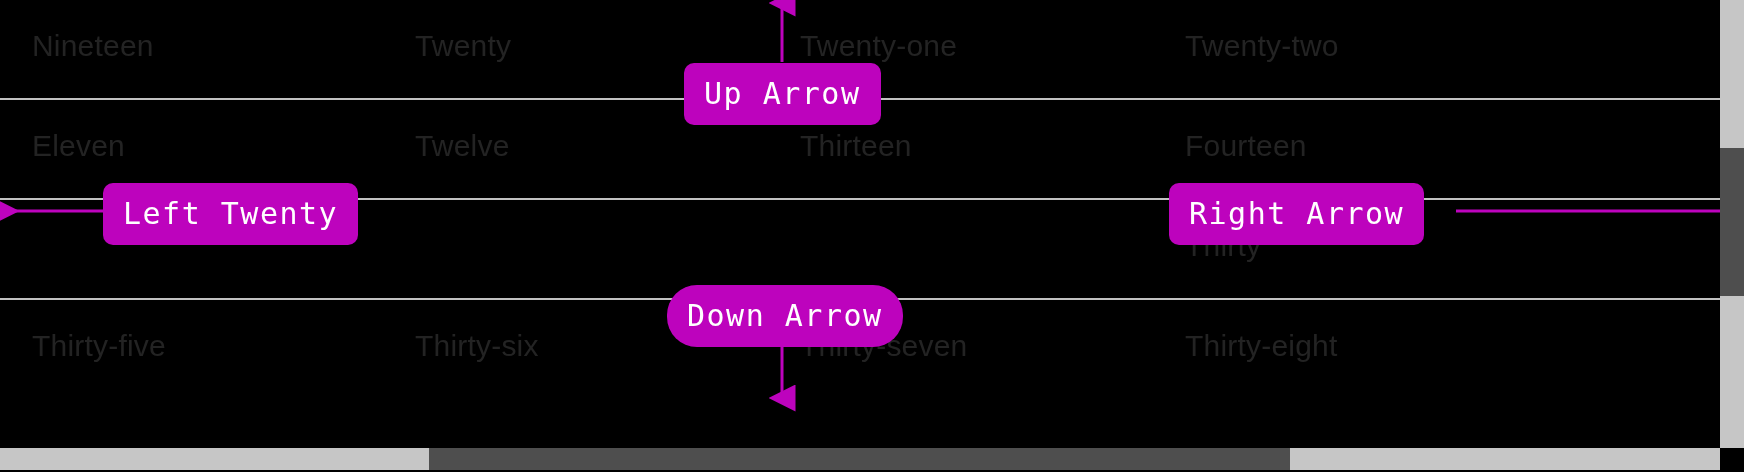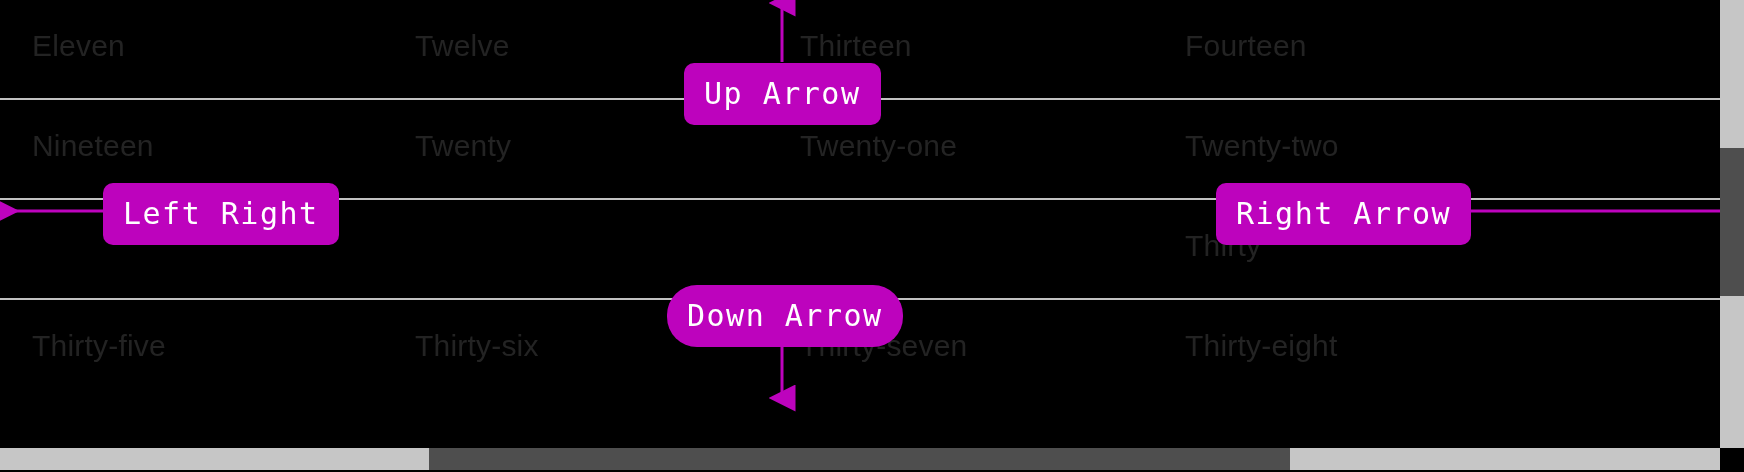--- a/index.html
+++ b/index.html
@@ -88,21 +88,21 @@
     line-height: 1;
     padding: 16px 20px;
     border-radius: 10px;
     white-space: nowrap;
     letter-spacing: 1.5px;
     box-sizing: border-box;
   }
 
   #badge-up    { left: 684px;  top: 63px;  }
   #badge-left  { left: 103px;  top: 183px; }
-  #badge-right { left: 1216px; top: 183px; }
+  #badge-right { left: 1169px; top: 183px; }
   #badge-down  { left: 667px;  top: 285px; border-radius: 30px; }
 
   
   #vscrollbar {
     position: absolute;
     right: 0;
     top: 0;
     width: 24px;
     height: 448px;
     background: #c6c6c6;
@@ -140,36 +140,36 @@
     background: #000000;
   }
 </style>
 </head>
 <body>
 
 <div id="app">
 
   <div id="viewport">
     <div id="grid">
+
+      <div class="grid-row with-rule">
+        <div class="cell col0">Nineteen</div>
+        <div class="cell col1">Twenty</div>
+        <div class="cell col2">Twenty-one</div>
+        <div class="cell col3">Twenty-two</div>
+      </div>
 
       <div class="grid-row with-rule">
         <div class="cell col0">Eleven</div>
         <div class="cell col1">Twelve</div>
         <div class="cell col2">Thirteen</div>
         <div class="cell col3">Fourteen</div>
       </div>
 
       <div class="grid-row with-rule">
-        <div class="cell col0">Nineteen</div>
-        <div class="cell col1">Twenty</div>
-        <div class="cell col2">Twenty-one</div>
-        <div class="cell col3">Twenty-two</div>
-      </div>
-
-      <div class="grid-row with-rule">
         <div class="cell col3">Thirty</div>
       </div>
 
       <div class="grid-row">
         <div class="cell col0">Thirty-five</div>
         <div class="cell col1">Thirty-six</div>
         <div class="cell col2">Thirty-seven</div>
         <div class="cell col3">Thirty-eight</div>
       </div>
 
@@ -196,21 +196,21 @@
       <line x1="782" y1="62" x2="782" y2="3" stroke="#bd03bd" stroke-width="3" marker-end="url(#head-up)"></line>
 
       <line x1="782" y1="345" x2="782" y2="398" stroke="#bd03bd" stroke-width="3" marker-end="url(#head-down)"></line>
 
       <line x1="110" y1="211" x2="6" y2="211" stroke="#bd03bd" stroke-width="3" marker-end="url(#head-left)"></line>
 
       <line x1="1456" y1="211" x2="1740" y2="211" stroke="#bd03bd" stroke-width="3" marker-end="url(#head-right)"></line>
     </svg>
 
     <div class="arrow-badge" id="badge-up">Up Arrow</div>
-    <div class="arrow-badge" id="badge-left">Left Right</div>
+    <div class="arrow-badge" id="badge-left">Left Twenty</div>
     <div class="arrow-badge" id="badge-right">Right Arrow</div>
     <div class="arrow-badge" id="badge-down">Down Arrow</div>
   </div>
 
   <div id="vscrollbar" style="background: rgb(198, 198, 198);">
     <div id="vthumb" style="top: 148px; height: 148px; background: rgb(78, 78, 78);"></div>
   </div>
 
   <div id="hscrollbar" style="background: rgb(198, 198, 198);">
     <div id="hthumb" style="left: 429px; width: 861px; background: rgb(78, 78, 78);"></div>

